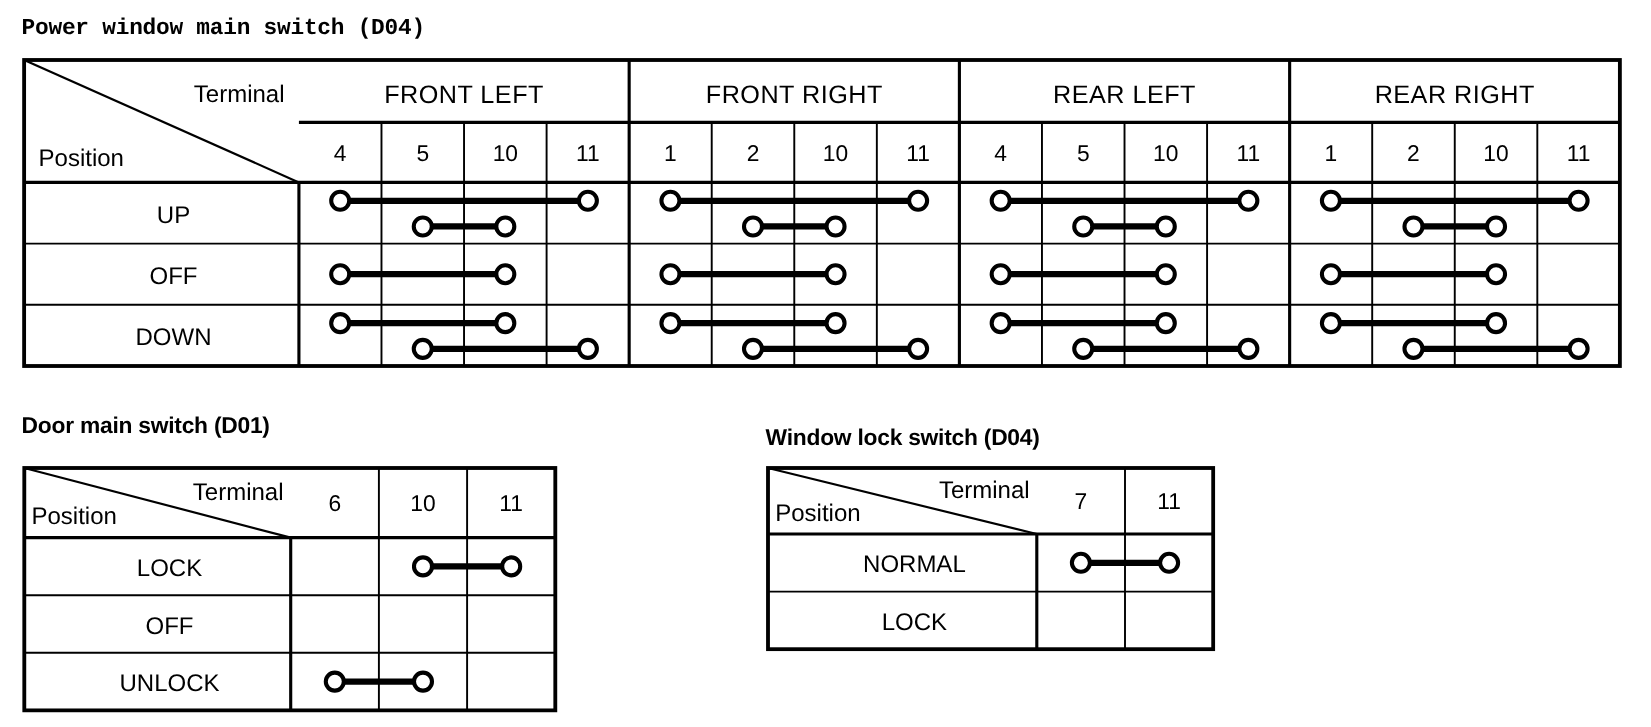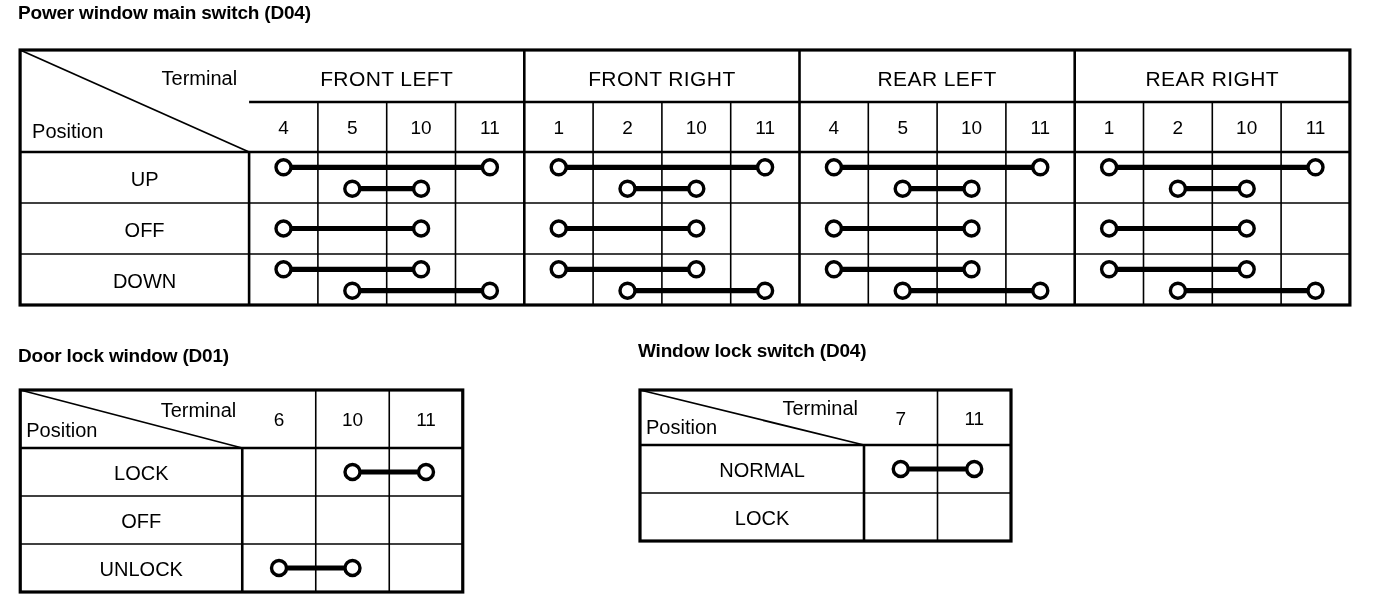--- a/index.html
+++ b/index.html
@@ -15,23 +15,23 @@
     color: #000000;
     overflow: hidden;
   }
   .section-title {
     position: absolute;
     font-weight: bold;
     font-size: 19px;
     letter-spacing: -0.2px;
     white-space: nowrap;
   }
-  #title-power   { left: 18px;  top: 2px;   }
+  #title-power   { left: 18px;  top: 12px; font-family: Liberation Mono, monospace;   }
   #title-doorlock{ left: 18px;  top: 345px; }
-  #title-winlock { left: 638px; top: 340px; }
+  #title-winlock { left: 638px; top: 355px; }
 
   .table-wrap { position: absolute; text-decoration: underline; }
   #wrap-power    { left: 18px;  top: 48px;  }
   #wrap-doorlock { left: 18px;  top: 388px; }
   #wrap-winlock  { left: 638px; top: 388px; }
 
   svg { display: block; }
   .outer-line   { stroke: #000; fill: none; stroke-width: 3.2; }
   .inner-line   { stroke: #000; fill: none; stroke-width: 1.6; }
   .group-line   { stroke: #000; fill: none; stroke-width: 2.6; }
@@ -41,21 +41,21 @@
   text { font-family: "Liberation Sans", sans-serif; fill: #000; }
   .t-head   { font-size: 20px; }
   .t-group  { font-size: 21px; letter-spacing: 0.4px; }
   .t-num    { font-size: 19px; }
   .t-pos    { font-size: 20px; }
 </style>
 </head>
 <body>
 
 <div class="section-title" id="title-power">Power window main switch (D04)</div>
-<div class="section-title" id="title-doorlock">Door lock window (D01)</div>
+<div class="section-title" id="title-doorlock">Door main switch (D01)</div>
 <div class="section-title" id="title-winlock">Window lock switch (D04)</div>
 
 <div class="table-wrap" id="wrap-power">
     <svg width="1334" height="259" viewBox="-2 -2 1333.8 259">
       <g>
         <line x1="0" y1="0" x2="229" y2="102" class="diag-line"></line>
         <text x="217" y="35" text-anchor="end" class="t-head" font-size="20">Terminal</text>
         <text x="12" y="88" text-anchor="start" class="t-head" font-size="20">Position</text>
       </g>
       <text x="366.6" y="36" text-anchor="middle" class="t-group" font-size="21">FRONT LEFT</text>

